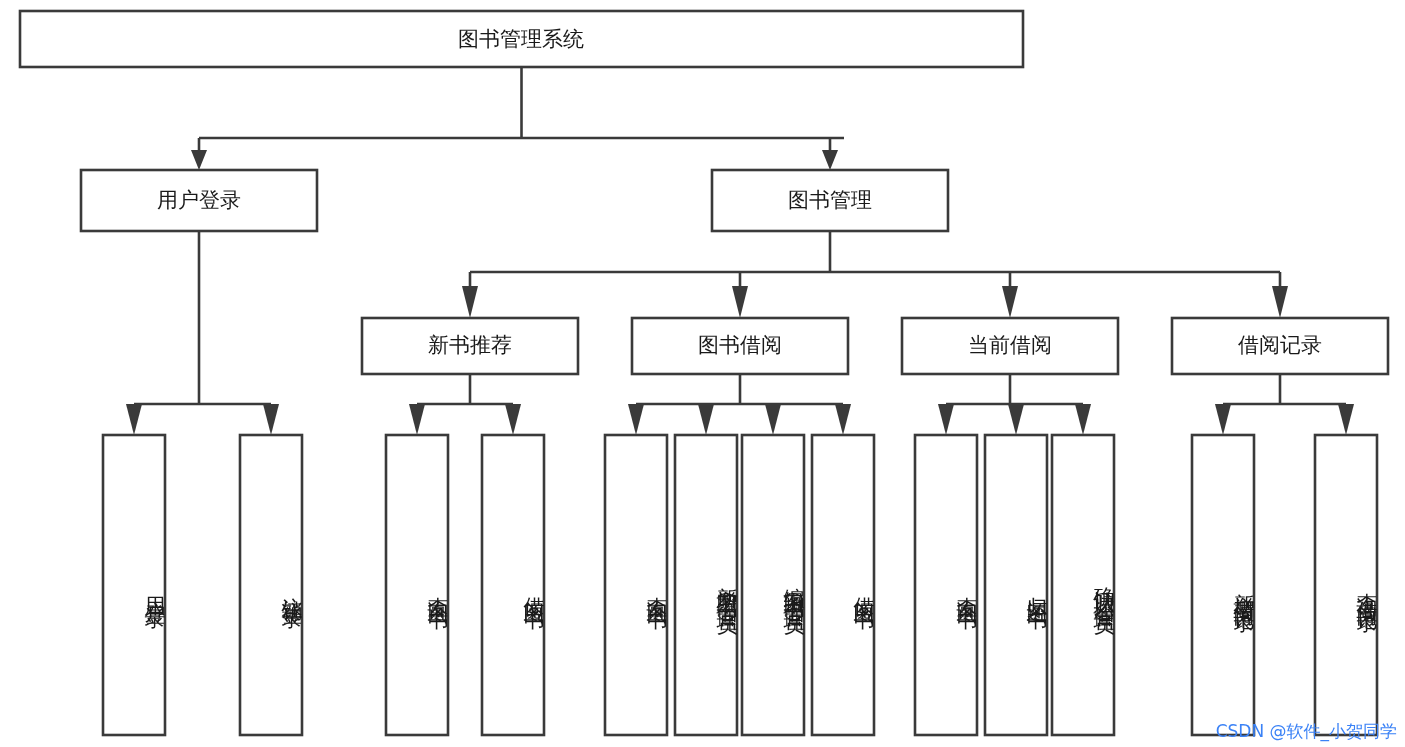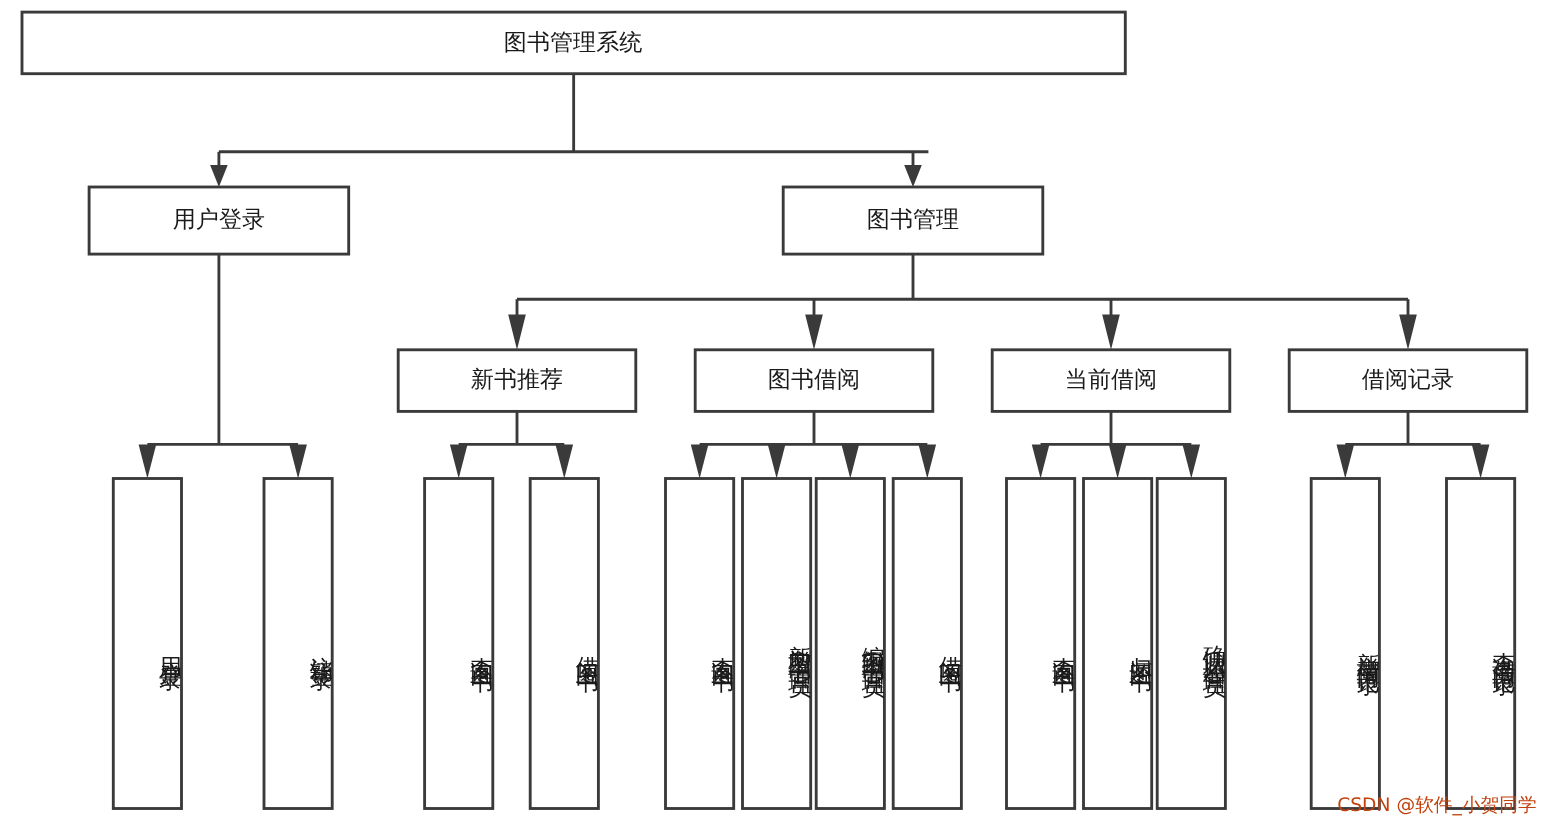--- a/index.html
+++ b/index.html
@@ -64,21 +64,21 @@
     white-space: nowrap;
     text-align: center;
     pointer-events: none;
   }
   .watermark {
     position: absolute;
     right: 8px;
     bottom: 4px;
     font-family: "DejaVu Sans", "Liberation Sans", sans-serif;
     font-size: 17px;
-    color: #c2410c;
+    color: #3b82f6;
     white-space: nowrap;
     pointer-events: none;
   }
 </style>
 </head>
 <body>
 
 <div id="diagram-root">
 
   <svg class="tree-canvas" viewBox="0 0 1405 747" xmlns="http://www.w3.org/2000/svg">

